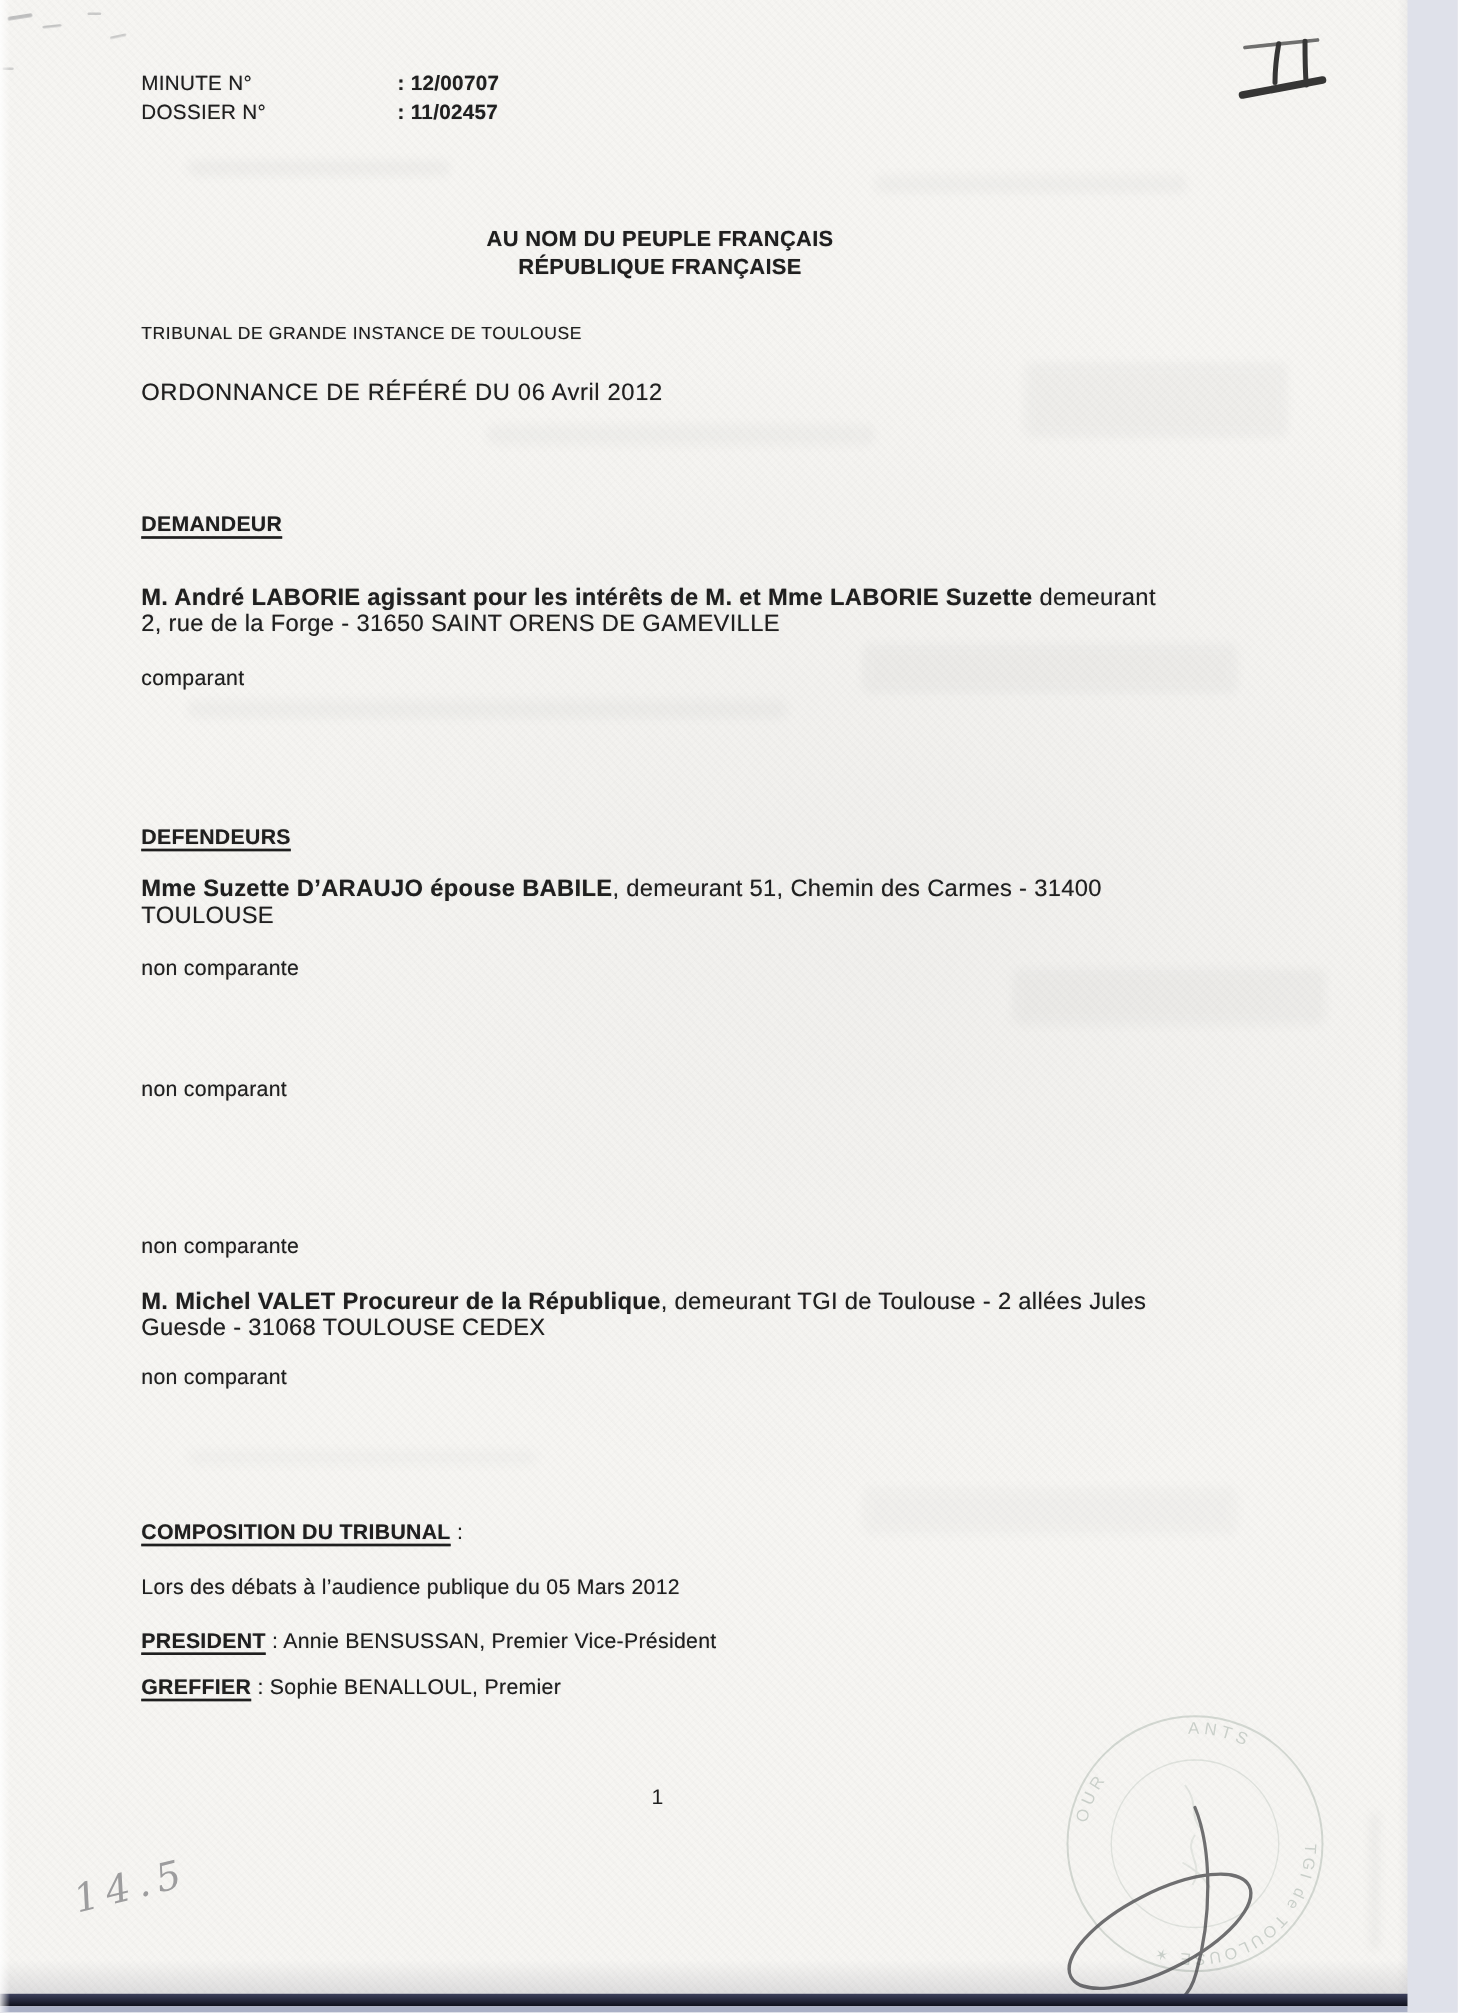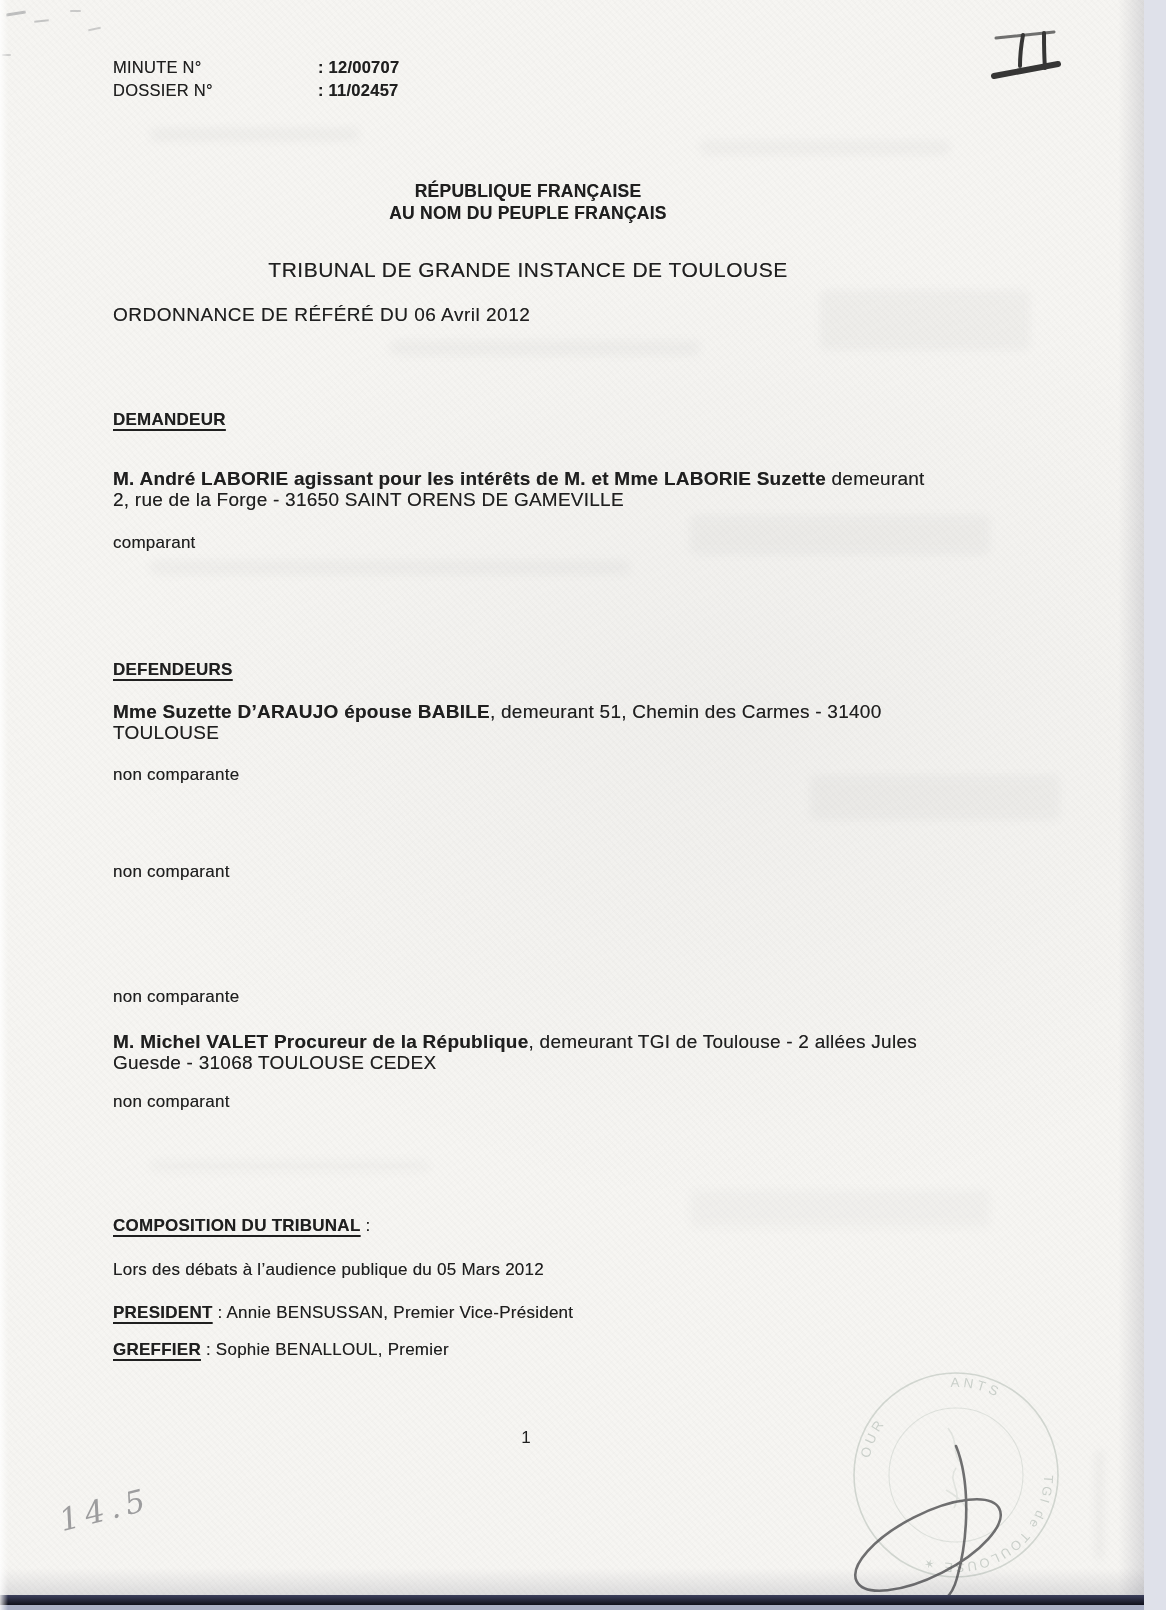--- a/index.html
+++ b/index.html
@@ -5,35 +5,34 @@
   html,body{margin:0;padding:0;background:#dfe1ea;}
   #canvas{
     position:relative;width:1126px;height:1610px;overflow:hidden;
     background:
       radial-gradient(ellipse 900px 700px at 65% 45%, rgba(120,120,125,0.05), rgba(0,0,0,0) 70%),
       repeating-linear-gradient(47deg, rgba(90,90,90,0.018) 0 2px, rgba(0,0,0,0) 2px 5px),
       repeating-linear-gradient(-43deg, rgba(120,120,120,0.015) 0 1px, rgba(0,0,0,0) 1px 4px),
       #f6f5f2;
     font-family:"Liberation Sans","DejaVu Sans",sans-serif;
     color:#1f1f1f;
-    padding-left:18px;
   }
   .abs{position:absolute;left:113px;white-space:nowrap;}
   .txt{letter-spacing:0.25px;text-shadow:0 0 0.6px rgba(30,30,30,0.55);}
   .b{font-weight:bold;}
   .u{font-weight:bold;text-decoration:underline;text-decoration-thickness:2px;text-underline-offset:4px;}
 
   
   .meta{font-size:16.5px;top:58px;}
   .meta2{font-size:16.5px;top:81px;}
   .metaval{left:318px;}
 
   
   .titleblock{top:180px;width:830px;text-align:center;font-size:17.5px;font-weight:bold;line-height:22px;}
-  .court{top:258px;width:830px;text-align:center;font-size:21px;letter-spacing:0.5px;}
+  .court{top:258px;width:830px;font-size:14px;letter-spacing:0.5px;}
   .ordon{top:304px;width:830px;font-size:19px;letter-spacing:0.5px;}
 
   
   .h-dem{top:410px;font-size:17px;}
   .h-def{top:642px;font-size:17px;margin-top:18px;}
   .h-comp{top:1216px;font-size:17px;}
 
   
   .par{font-size:19px;line-height:20.5px;}
   .p-dem{top:469px;}
@@ -106,22 +105,22 @@
       <path d="M 4,56 L 68,44" stroke-width="6"></path>
     </g>
   </svg>
 
   <div class="abs txt meta">MINUTE N°</div>
   <div class="abs txt meta metaval b">: 12/00707</div>
   <div class="abs txt meta2">DOSSIER N°</div>
   <div class="abs txt meta2 metaval b">: 11/02457</div>
 
   <div class="abs txt titleblock">
+    <div>AU NOM DU PEUPLE FRANÇAIS</div>
     <div>RÉPUBLIQUE FRANÇAISE</div>
-    <div>AU NOM DU PEUPLE FRANÇAIS</div>
   </div>
   <div class="abs txt court">TRIBUNAL DE GRANDE INSTANCE DE TOULOUSE</div>
   <div class="abs txt ordon">ORDONNANCE DE RÉFÉRÉ DU 06 Avril 2012</div>
 
   <div class="abs txt u h-dem">DEMANDEUR</div>
   <div class="abs txt par p-dem">
     <div><span class="b">M. André LABORIE agissant pour les intérêts de M. et Mme LABORIE Suzette</span><span> demeurant</span></div>
     <div>2, rue de la Forge - 31650 SAINT ORENS DE GAMEVILLE</div>
   </div>
   <div class="abs txt s-dem">comparant</div>

